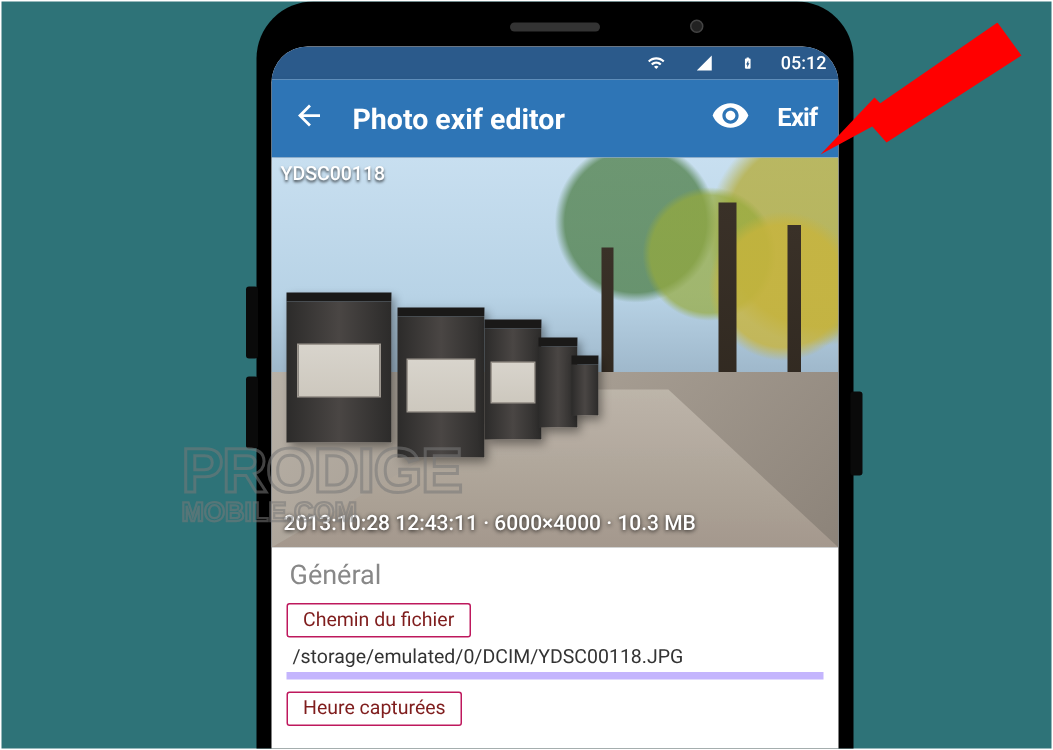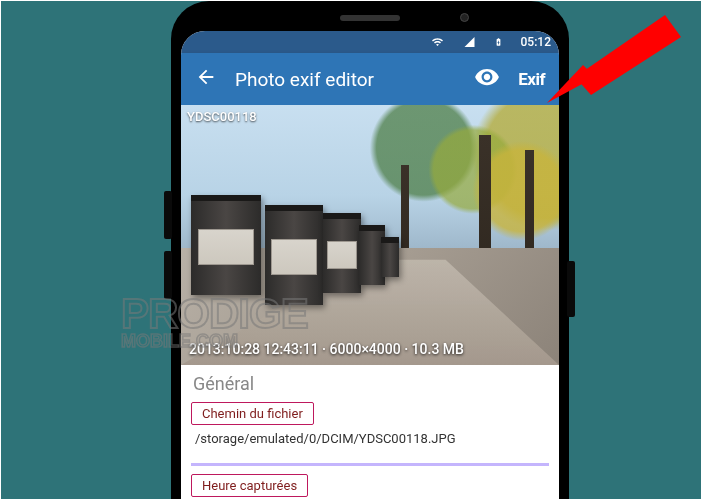--- a/index.html
+++ b/index.html
@@ -60,21 +60,21 @@
   .appbar {
     height: 52px;
     background: #2e75b6;
     display: flex;
     align-items: center;
     gap: 18px;
     padding: 0 14px;
     color: #fff;
     box-shadow: 0 2px 4px rgba(0,0,0,0.25);
   }
-  .appbar .title { font-size: 19px; font-weight: 400; flex: 1; }
+  .appbar .title { font-size: 19px; font-weight: 700; flex: 1; }
   .appbar svg { fill: #fff; }
   .exif-label {
     font-size: 17px;
     font-weight: 700;
     letter-spacing: -0.5px;
     text-decoration: underline;
     text-decoration-thickness: 2px;
     text-underline-offset: -1px;
   }
   
@@ -153,23 +153,23 @@
   .chip {
     display: inline-block;
     border: 1px solid #be185d;
     color: #7f1d1d;
     padding: 3px 10px;
     border-radius: 2px;
     font-size: 13px;
     margin: 2px 0;
   }
   .field-value {
-    padding: 4px 2px 17px 4px;
+    padding: 4px 2px 2px 4px;
     color: #333;
-    border-bottom: 3px solid #c4b5fd;
+    border-bottom: 5px solid #c4b5fd;
     margin-bottom: 6px;
     font-size: 13px;
   }
   
   .side-btn {
     position: absolute;
     background: #0a0a0a;
     border-radius: 2px;
   }
   .side-left-1 { left: 163px; top: 190px; width: 8px; height: 48px; }

